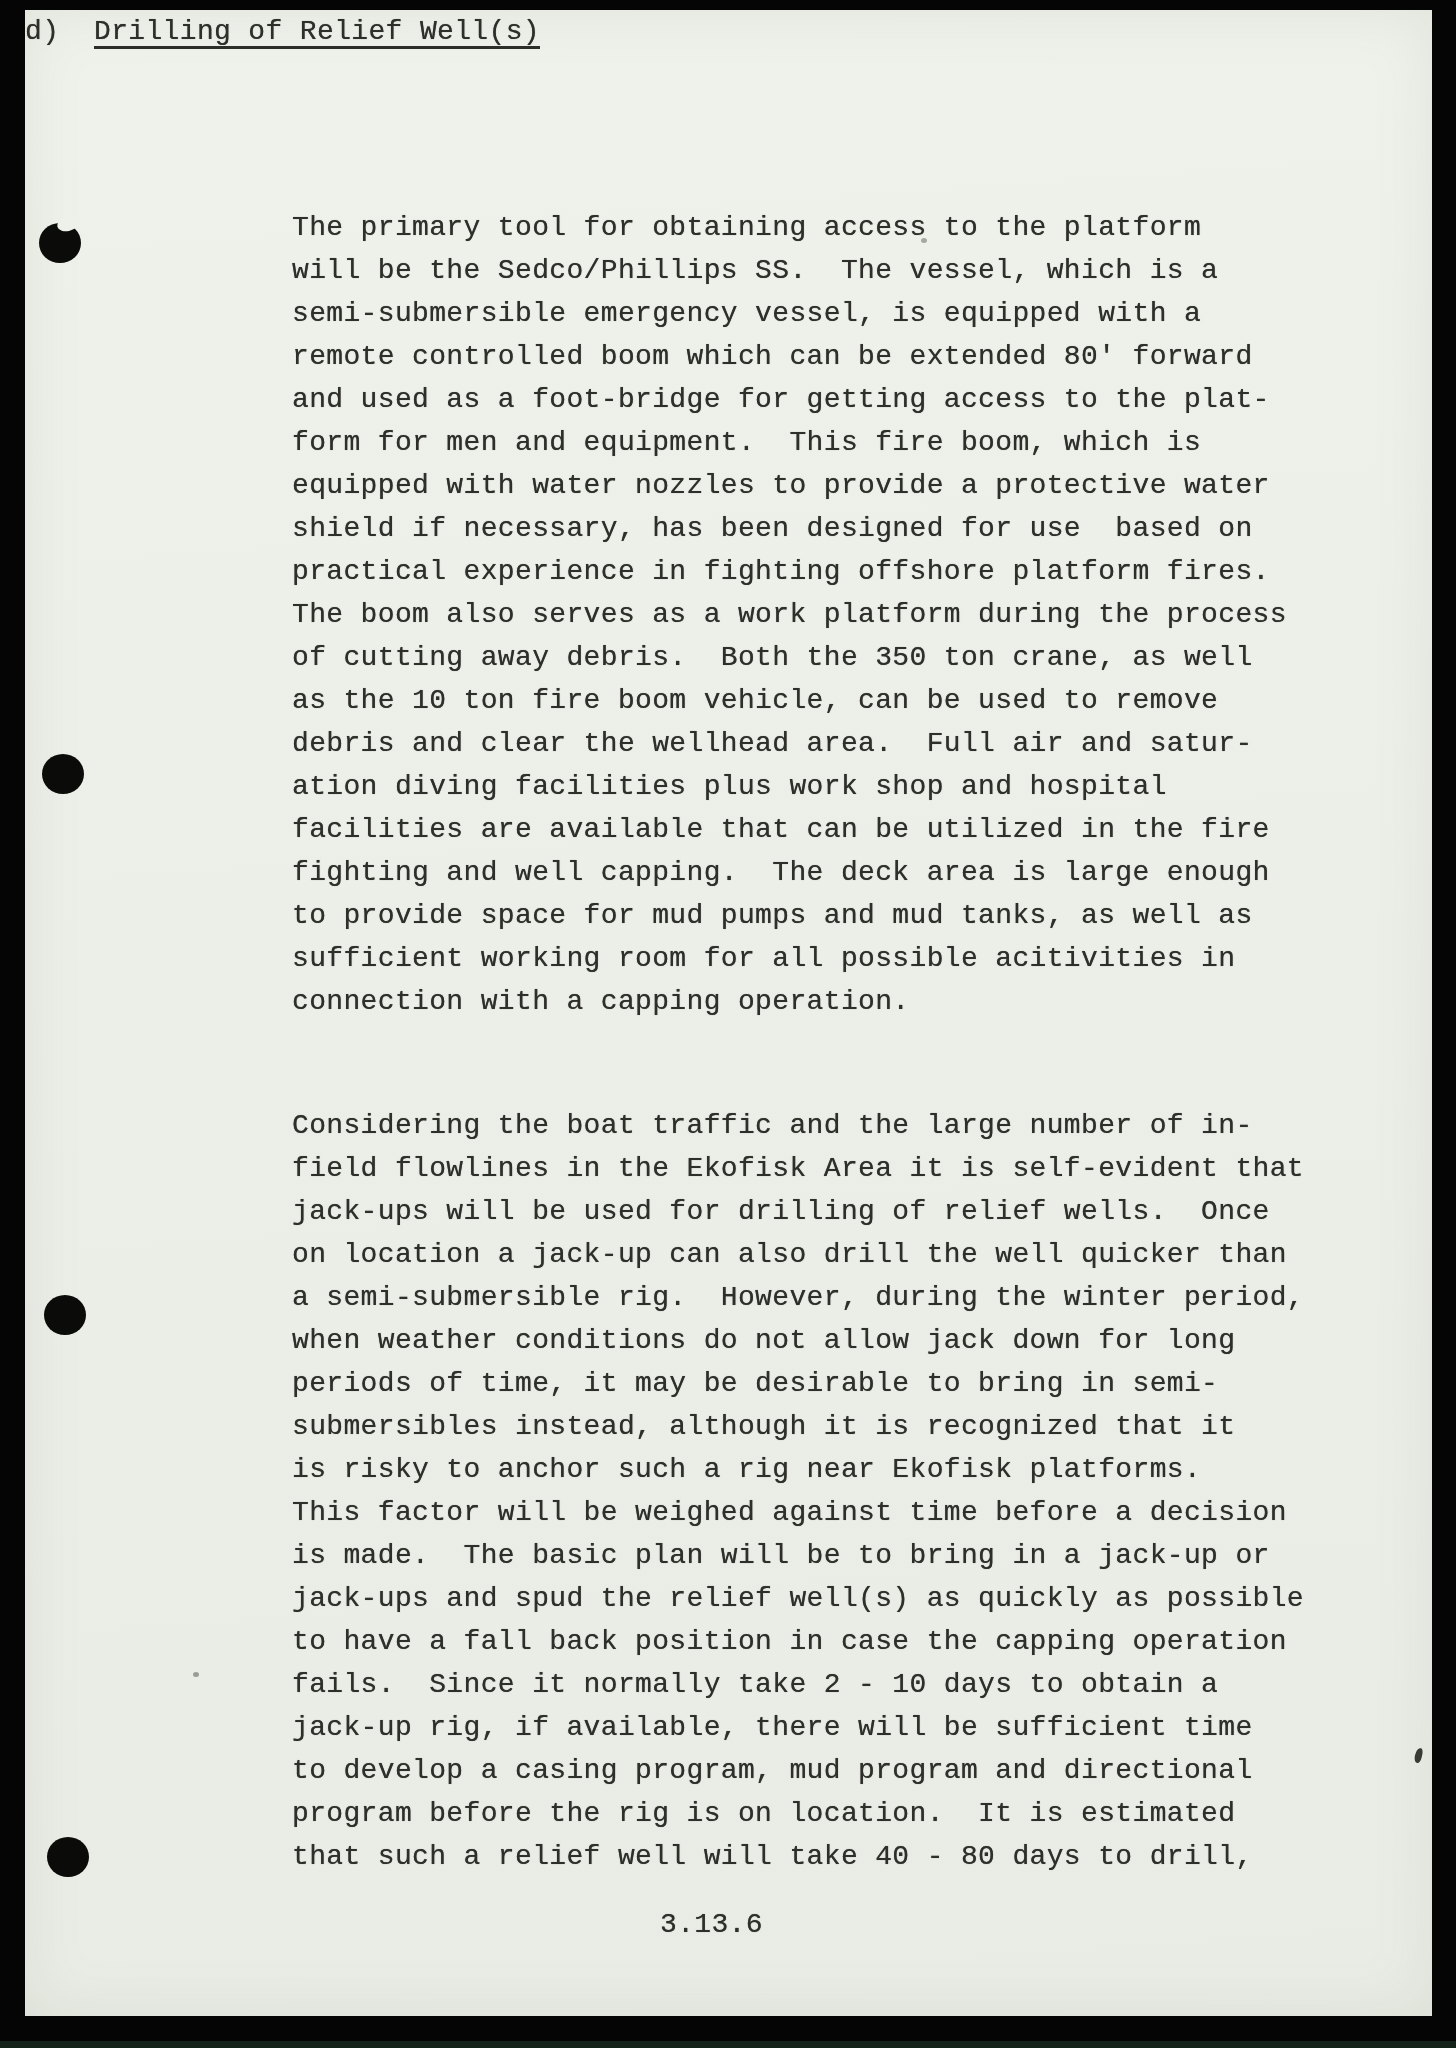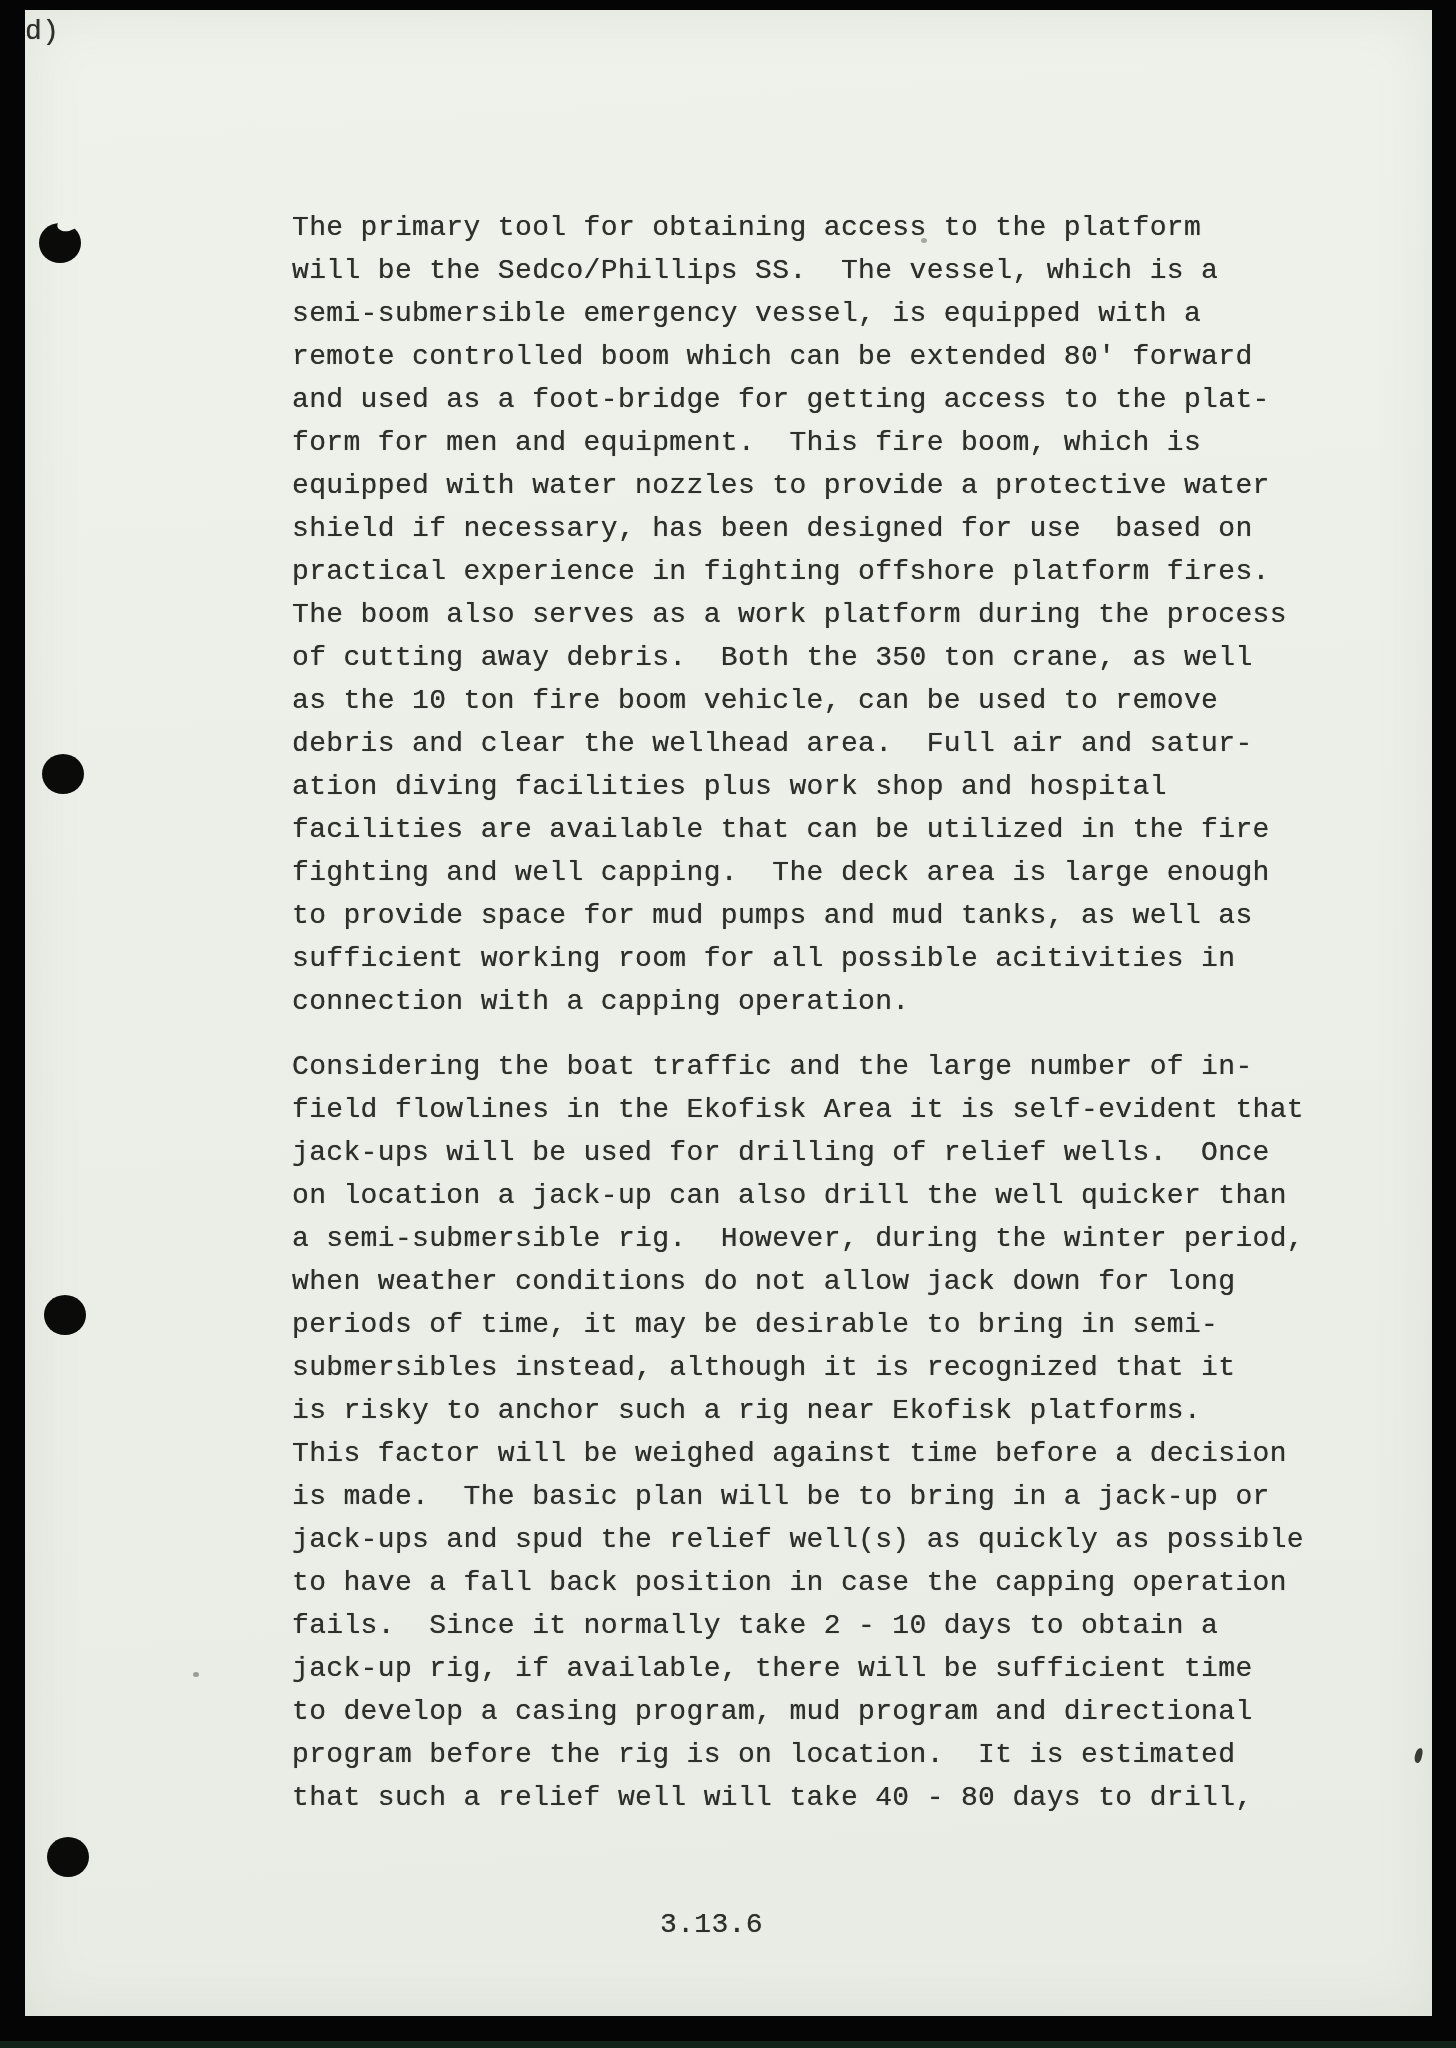--- a/index.html
+++ b/index.html
@@ -48,21 +48,21 @@
   .heading-label { position: absolute; left: 0; top: 0; }
   .heading-text {
     position: absolute;
     left: 69px;
     top: 0;
     text-decoration: underline;
     text-decoration-thickness: 3px;
     text-underline-offset: 7px;
   }
   .heading-row { width: 600px; height: 43px; }
-  .para2 { left: 267px; top: 1035px; }
+  .para2 { left: 267px; top: 1094px; }
   .page-number { left: 635px; top: 1893px; }
   .punch-hole {
     position: absolute;
     width: 42px;
     height: 40px;
     border-radius: 50%;
     background: #0b0b09;
   }
   .hole-1 { left: 39px; top: 223px; }
   
@@ -119,20 +119,21 @@
 debris and clear the wellhead area.  Full air and satur-
 ation diving facilities plus work shop and hospital
 facilities are available that can be utilized in the fire
 fighting and well capping.  The deck area is large enough
 to provide space for mud pumps and mud tanks, as well as
 sufficient working room for all possible acitivities in
 connection with a capping operation.</div>
 
     <div class="heading-row">
       <span class="typewritten heading-label">d)</span>
+      <span class="typewritten heading-text">Drilling of Relief Well(s)</span>
     </div>
 
     <div class="typewritten para2">Considering the boat traffic and the large number of in-
 field flowlines in the Ekofisk Area it is self-evident that
 jack-ups will be used for drilling of relief wells.  Once
 on location a jack-up can also drill the well quicker than
 a semi-submersible rig.  However, during the winter period,
 when weather conditions do not allow jack down for long
 periods of time, it may be desirable to bring in semi-
 submersibles instead, although it is recognized that it

